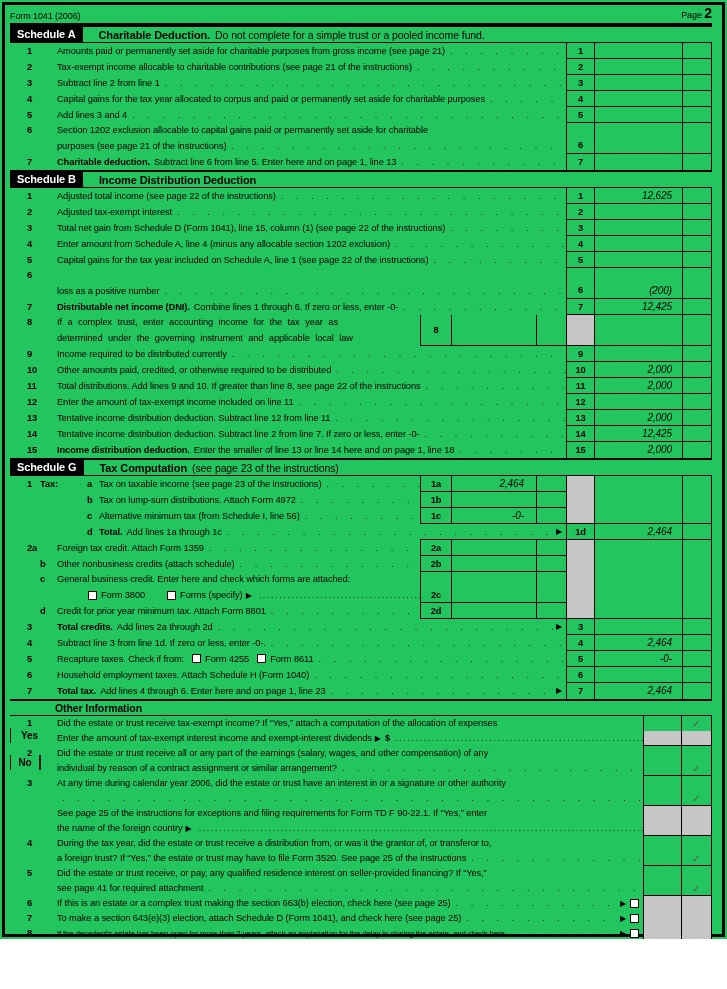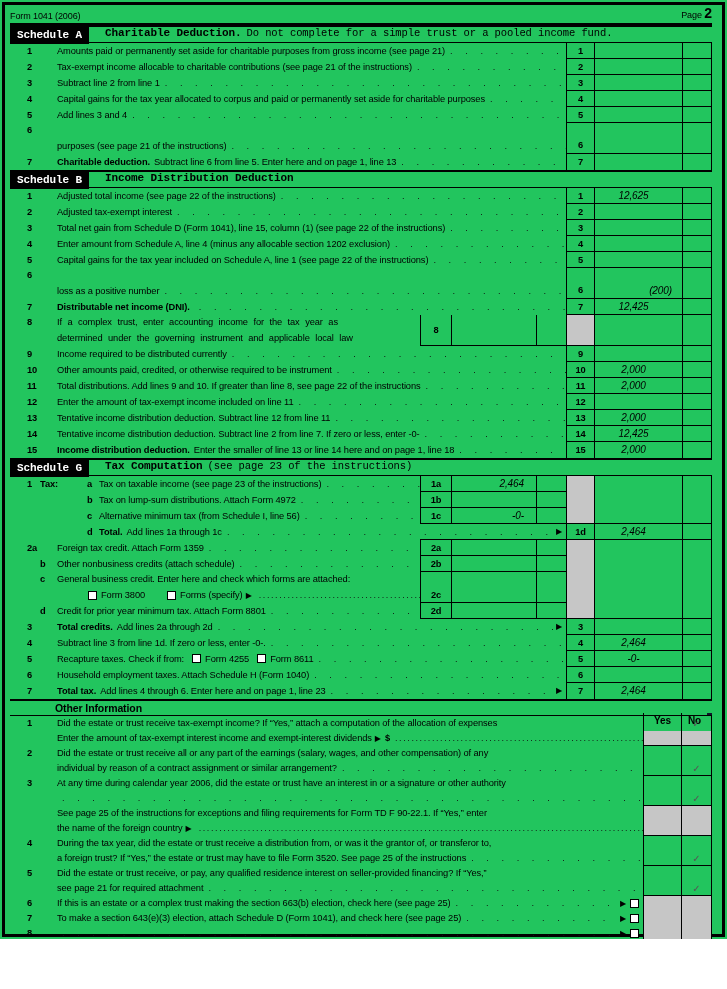--- a/index.html
+++ b/index.html
@@ -8,21 +8,21 @@
   font-family:"Liberation Sans", sans-serif; font-size:9.3px; letter-spacing:-0.1px; overflow:hidden; }
 .frame { position:absolute; inset:2px; border:3px solid #000; pointer-events:none; }
 .content { position:absolute; left:10px; top:6px; width:702px; }
 
 
 .tophead { display:flex; justify-content:space-between; align-items:flex-end; height:19px; border-bottom:2px solid #000; padding-bottom:2px; }
 .fid { font-size:9px; }
 .pg { font-size:9px;text-align:center; } .pg b { font-size:14px; letter-spacing:0; }
 
 
-.shdr { display:flex; align-items:flex-start; border-top:2px solid #000; border-bottom:1px solid #000; height:18px;font-family:Liberation Mono, monospace; }
+.shdr { display:flex; align-items:center; border-top:2px solid #000; border-bottom:1px solid #000; height:18px; }
 .sbox { background:#000; color:#fff; font-weight:bold; font-size:11px; padding:2px 7px 3px; margin-right:16px; flex:none; }
 .stitle { font-size:11px; font-weight:bold; margin-right:5px; }
 .snote { font-size:10.5px; }
 
 
 .frow { display:flex; height:16px; line-height:16px; }
 .frow.h2 { height:31px; }
 .txt { width:556px; display:flex; overflow:hidden; white-space:nowrap; position:relative; }
 .ln { flex:none; width:47px; padding-left:17px; font-weight:bold; }
 .ln.sub { padding-left:30px; }
@@ -33,21 +33,21 @@
 .dots { flex:1 1 0; min-width:0; overflow:hidden; white-space:nowrap; margin-left:3px; }
 .dots::after { content:"......................................................................................................................................."; letter-spacing:1.6px; color:#111; font-size:9px; }
 .ar { flex:none; font-size:8px; margin:0 4px 0 3px; }
 .cb { flex:none; display:inline-block; width:9px; height:9px; border:1px solid #000; margin:3px 4px 0 8px; background:#fff; }
 .cblab { flex:none; }
 .gap14 { flex:none; width:14px; }
 .lnsp { flex:none; width:78px; }
 .dol { flex:none; font-weight:bold; margin-right:2px; }
 
 .bn { flex:none; width:28px; border-left:1px solid #000; text-align:center; font-weight:bold; }
-.ba { flex:none; width:88px; border-left:1px solid #000; text-align:center; padding-right:10px; font-style:italic; font-size:10px; }
+.ba { flex:none; width:88px; border-left:1px solid #000; text-align:right; padding-right:10px; font-style:italic; font-size:10px; }
 .bc { flex:none; width:30px; border-left:1px solid #000; border-right:1px solid #000; }
 .bb { border-bottom:1px solid #000; }
 .gray { background:#c6c6c6; }
 .h2 .bn, .h2 .ba { display:flex; align-items:flex-end; line-height:15px; }
 .h2 .bn { justify-content:center; } .h2 .ba { justify-content:flex-end; }
 
 
 .tcol2 { display:block; }
 .tl { display:flex; height:15.5px; line-height:15.5px; overflow:hidden; white-space:nowrap; }
 .w410 { width:410px; flex:none; }
@@ -61,24 +61,24 @@
 .ibox.bb { border-bottom:1px solid #000; }
 .ibox.tall .ibn { display:flex; align-items:flex-end; justify-content:center; line-height:14px; }
 .ulin .txt::after { content:""; position:absolute; left:410px; bottom:0; width:146px; border-bottom:1px solid #000; }
 .ws { word-spacing:3px; }
 
 
 .g1 { flex:none; width:89px; padding-left:17px; display:flex; font-weight:bold; }
 .g1n { width:13px; flex:none; } .g1t { width:47px; flex:none; } .g1l { width:12px; flex:none; }
 
 
-.oihdr { display:flex; border-top:2px solid #000; border-bottom:1px solid #000; height:17px; line-height:15px; }
+.oihdr { display:flex; border-top:2px solid #000; border-bottom:1px solid #000; height:17px; line-height:15px;flex-direction:column; }
 .oit { flex:1; font-weight:bold; font-size:10.5px; padding-left:45px; }
 .oyh, .onh { flex:none; text-align:center; font-weight:bold; font-size:10px; border-left:1px solid #000;margin-top:12px; }
-.oyh { width:38px; } .onh { width:31px; border-right:5px solid #0f172a; }
+.oyh { width:38px; } .onh { width:31px; border-right:2px solid #0f172a; }
 .oirow { display:flex; height:15px; line-height:15px; }
 .otx { flex:none; width:633px; display:flex; overflow:hidden; white-space:nowrap; }
 .oyc { flex:none; width:38px; border-left:1px solid #000; }
 .onc { flex:none; width:31px; border-left:1px solid #000; border-right:1px solid #000; text-align:center; }
 .ck { color:#555; font-size:10px; }
 .sm { font-size:8px; letter-spacing:-0.2px; }
 .oiwrap { border-bottom:1px solid #000; }
 
 
 .foot { display:flex; justify-content:flex-end; align-items:baseline; padding:4px 2px 0 0; }
@@ -149,20 +149,21 @@
           <span class="lead"></span>
         </div>
       <div class="bn bb">5</div>
       <div class="ba bb"></div>
       <div class="bc bb"></div>
     </div>
     <div class="frow h2">
       <div class="txt tcol2">
         <div class="tl">
             <span class="ln">6</span>
+            <span class="tx">Section 1202 exclusion allocable to capital gains paid or permanently set aside for charitable</span>
           </div>
         <div class="tl">
             <span class="ln"></span>
             <span class="tx">purposes (see page 21 of the instructions)</span>
             <span class="lead"></span>
           </div>
       </div>
       <div class="bn bb">6</div>
       <div class="ba bb"></div>
       <div class="bc bb"></div>
@@ -246,20 +247,21 @@
           </div>
       </div>
       <div class="bn bb">6</div>
       <div class="ba bb">(200)</div>
       <div class="bc bb"></div>
     </div>
     <div class="frow">
       <div class="txt">
           <span class="ln">7</span>
           <b class="bld">Distributable net income (DNI).</b>
+          <span class="tx">Combine lines 1 through 6. If zero or less, enter -0-</span>
           <span class="lead"></span>
         </div>
       <div class="bn bb">7</div>
       <div class="ba bb">12,425</div>
       <div class="bc bb"></div>
     </div>
     <div class="frow h2">
       <div class="txt">
         <div class="tcol2 w410">
           <div class="tl">
@@ -287,21 +289,21 @@
           <span class="tx">Income required to be distributed currently</span>
           <span class="lead"></span>
         </div>
       <div class="bn bb">9</div>
       <div class="ba bb"></div>
       <div class="bc bb"></div>
     </div>
     <div class="frow">
       <div class="txt">
           <span class="ln">10</span>
-          <span class="tx">Other amounts paid, credited, or otherwise required to be instrument</span>
+          <span class="tx">Other amounts paid, credited, or otherwise required to be distributed</span>
           <span class="lead"></span>
         </div>
       <div class="bn bb">10</div>
       <div class="ba bb">2,000</div>
       <div class="bc bb"></div>
     </div>
     <div class="frow">
       <div class="txt">
           <span class="ln">11</span>
           <span class="tx">Total distributions. Add lines 9 and 10. If greater than line 8, see page 22 of the instructions</span>
@@ -678,21 +680,21 @@
         <div class="otx">
             <span class="ln">5</span>
             <span class="tx">Did the estate or trust receive, or pay, any qualified residence interest on seller-provided financing? If “Yes,”</span>
           </div>
         <div class="oyc"></div>
         <div class="onc"></div>
       </div>
       <div class="oirow">
         <div class="otx">
             <span class="ln"></span>
-            <span class="tx">see page 21 for required attachment</span>
+            <span class="tx">see page 41 for required attachment</span>
             <span class="lead"></span>
           </div>
         <div class="oyc bb"></div>
         <div class="onc bb"><span class="ck">✓</span></div>
       </div>
 
       <div class="oirow">
         <div class="otx">
             <span class="ln">6</span>
             <span class="tx">If this is an estate or a complex trust making the section 663(b) election, check here (see page 25)</span>
@@ -710,20 +712,21 @@
             <span class="lead"></span>
             <span class="ar">▶</span>
             <span class="cb" style="margin-left:0;"></span>
           </div>
         <div class="oyc gray"></div>
         <div class="onc gray"></div>
       </div>
       <div class="oirow">
         <div class="otx">
             <span class="ln">8</span>
+            <span class="tx sm">If the decedent’s estate has been open for more than 2 years, attach an explanation for the delay in closing the estate, and check here</span>
             <span class="lead"></span>
             <span class="ar">▶</span>
             <span class="cb" style="margin-left:0;"></span>
           </div>
         <div class="oyc gray bb"></div>
         <div class="onc gray bb"></div>
       </div>
       <div class="oirow">
         <div class="otx">
             <span class="ln">9</span>

